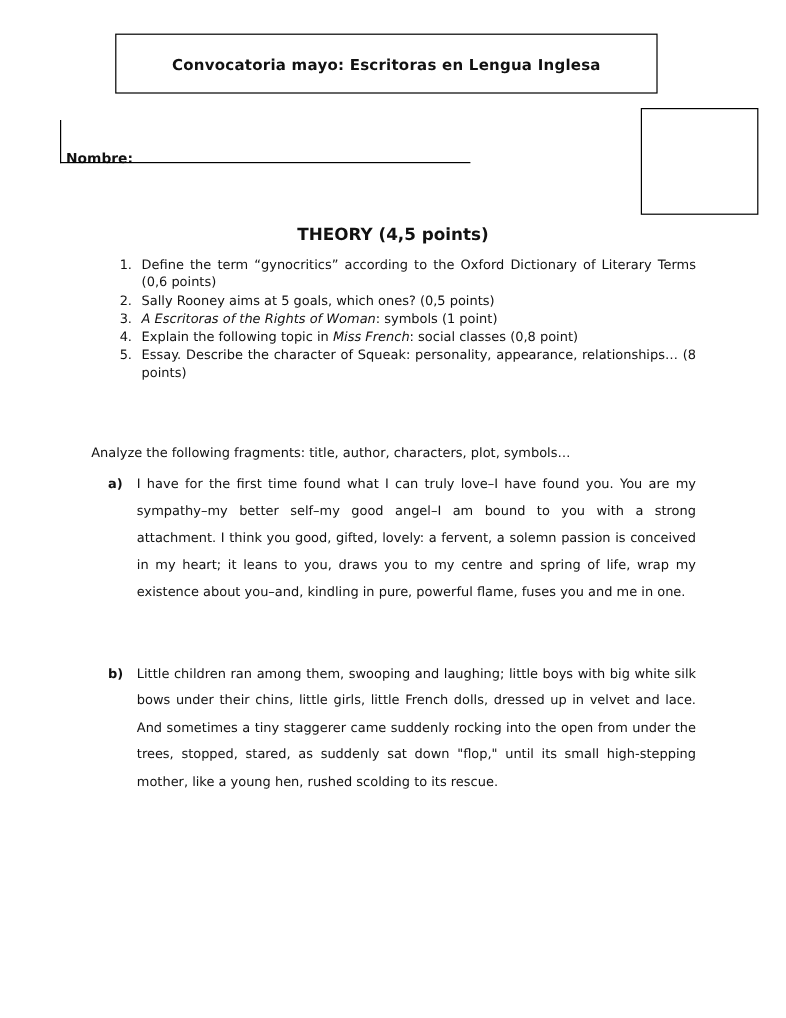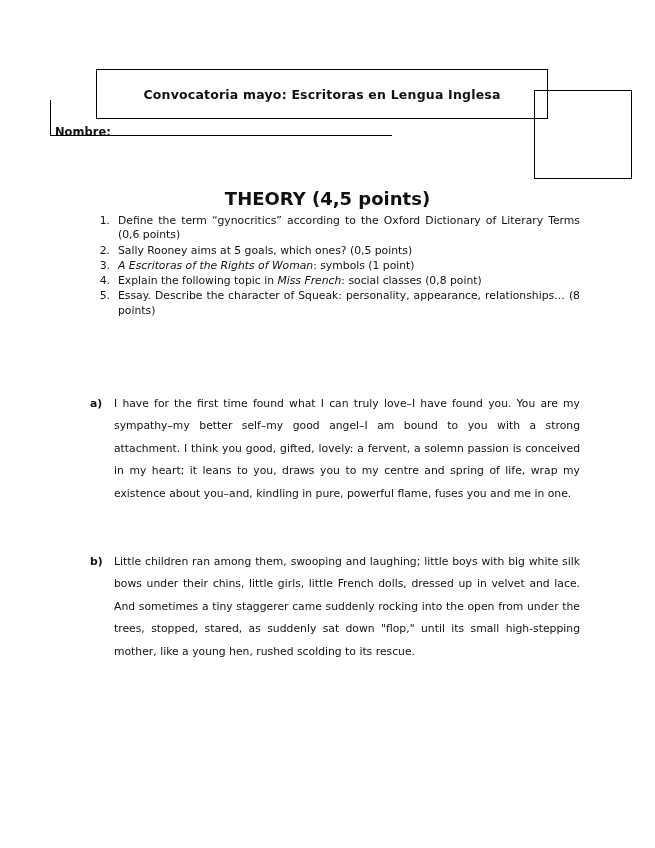--- a/index.html
+++ b/index.html
@@ -26,21 +26,20 @@
     position: absolute;
     left: 96px;
     top: 28px;
     width: 452px;
     height: 50px;
     border: 1px solid #000000;
     box-sizing: border-box;
     display: flex;
     align-items: center;
     justify-content: center;
-    margin-top: 41px;
   }
   .title-text {
     font-size: 12.5px;
     font-weight: bold;
     letter-spacing: 0.2px;
     color: #111;
     text-align: center;
   }
 
   
@@ -85,21 +84,21 @@
     height: 89px;
     border: 1px solid #000;
     box-sizing: border-box;
   }
 
   
   .section-heading {
     position: absolute;
     width: 100%;
     text-align: center;
-    font-size: 18px;
+    font-size: 14px;
     font-weight: bold;
   }
   #theory-heading { top: 188px; left: 0; }
   #practise-heading { top: 339px; left: 0; }
 
   
   .theory-list {
     position: absolute;
     left: 92px;
     top: 214px;
@@ -195,20 +194,21 @@
       <span class="num">4.</span>
       <span class="txt"><span>Explain the following topic in </span><em class="it">Miss French</em><span>: social classes (0,8 point)</span></span>
     </li>
     <li>
       <span class="num">5.</span>
       <span class="txt">Essay. Describe the character of Squeak: personality, appearance, relationships… (8 points)</span>
     </li>
   </ol>
 
 
+  <div class="practise-intro">Analyze the following fragments: title, author, characters, plot, symbols…</div>
 
   <div class="fragment" id="fragment-a">
     <span class="marker">a)</span>
     <span class="body">I have for the first time found what I can truly love–I have found you. You are my sympathy–my better self–my good angel–I am bound to you with a strong attachment. I think you good, gifted, lovely: a fervent, a solemn passion is conceived in my heart; it leans to you, draws you to my centre and spring of life, wrap my existence about you–and, kindling in pure, powerful flame, fuses you and me in one.</span>
   </div>
 
   <div class="fragment" id="fragment-b">
     <span class="marker">b)</span>
     <span class="body">Little children ran among them, swooping and laughing; little boys with big white silk bows under their chins, little girls, little French dolls, dressed up in velvet and lace. And sometimes a tiny staggerer came suddenly rocking into the open from under the trees, stopped, stared, as suddenly sat down "flop," until its small high-stepping mother, like a young hen, rushed scolding to its rescue.</span>
   </div>

